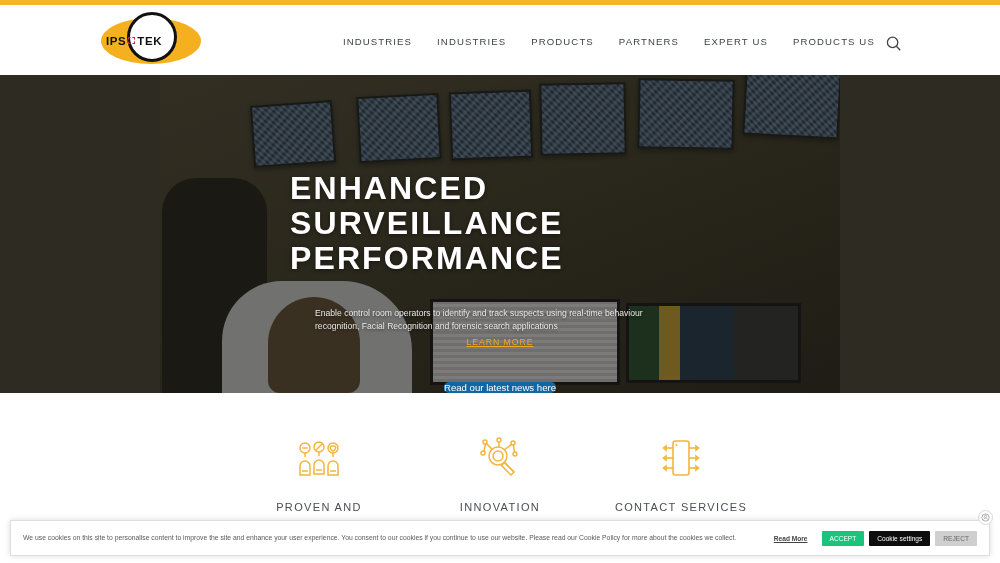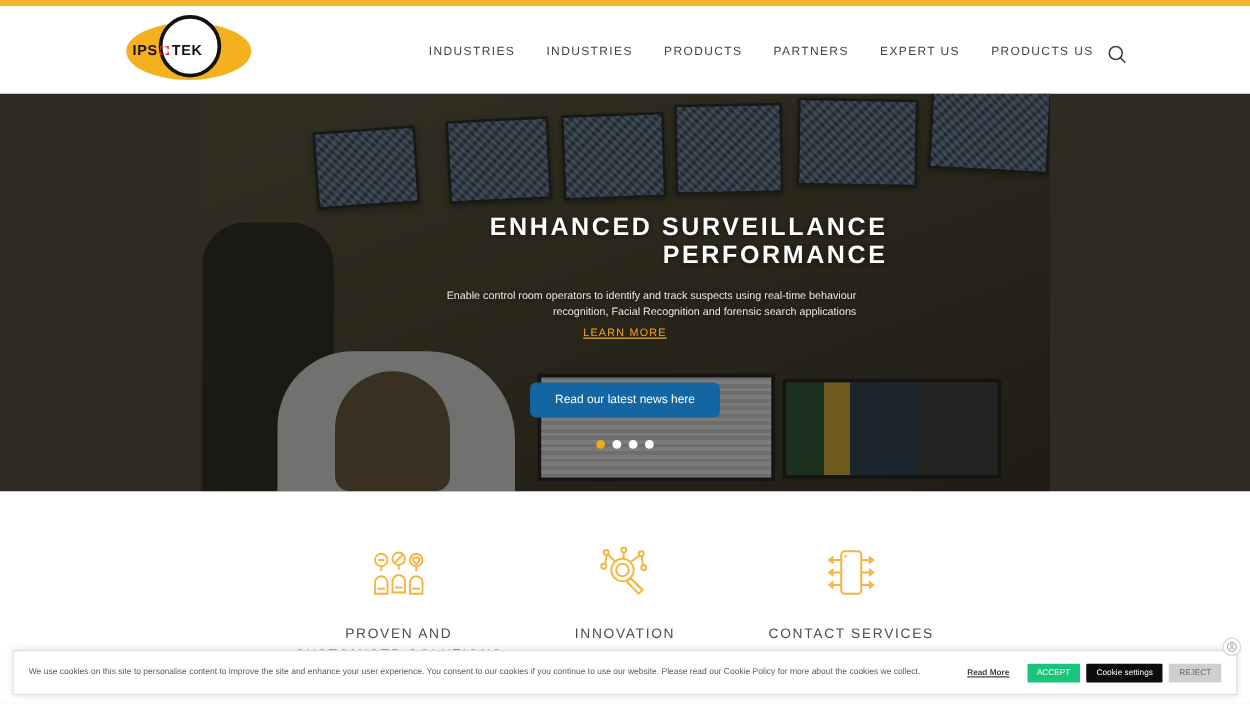--- a/index.html
+++ b/index.html
@@ -178,53 +178,53 @@
   .hero-content {
     position: absolute;
     inset: 0;
     z-index: 6;
     display: flex;
     flex-direction: column;
     align-items: center;
     padding-top: 96px;
   }
   .hero-title {
-    font-size: 20px;
+    font-size: 32px;
     font-weight: 700;
     letter-spacing: 2.1px;
     color: #ffffff;
-    text-align: right;
+    text-align: left;
     line-height: 1.1;
     max-width: 420px;
     text-shadow: 0 1px 4px rgba(0,0,0,.45);
   }
   .hero-sub {
-    margin-top: 15px;
+    margin-top: 30px;
     font-size: 8.6px;
     color: #e9e9e6;
-    text-align: right;
+    text-align: left;
     line-height: 1.55;
     max-width: 370px;
     text-shadow: 0 1px 3px rgba(0,0,0,.5);
   }
   .hero-learn {
     margin-top: 4px;
     font-size: 8.6px;
     letter-spacing: 1px;
     color: #f2a81d;
     text-decoration: underline;
     cursor: pointer;
   }
   .hero-cta {
     margin-top: 35px;
     background: #1366a1;
     color: #ffffff;
     border: none;
     border-radius: 5px;
-    width: 152px; height: 28px;
+    width: 112px; height: 28px;
     font-size: 9.6px;
     font-family: "Liberation Sans", sans-serif;
     cursor: pointer;
   }
   .dots {
     margin-top: 18px;
     display: flex;
     gap: 6px;
   }
   .dot {

